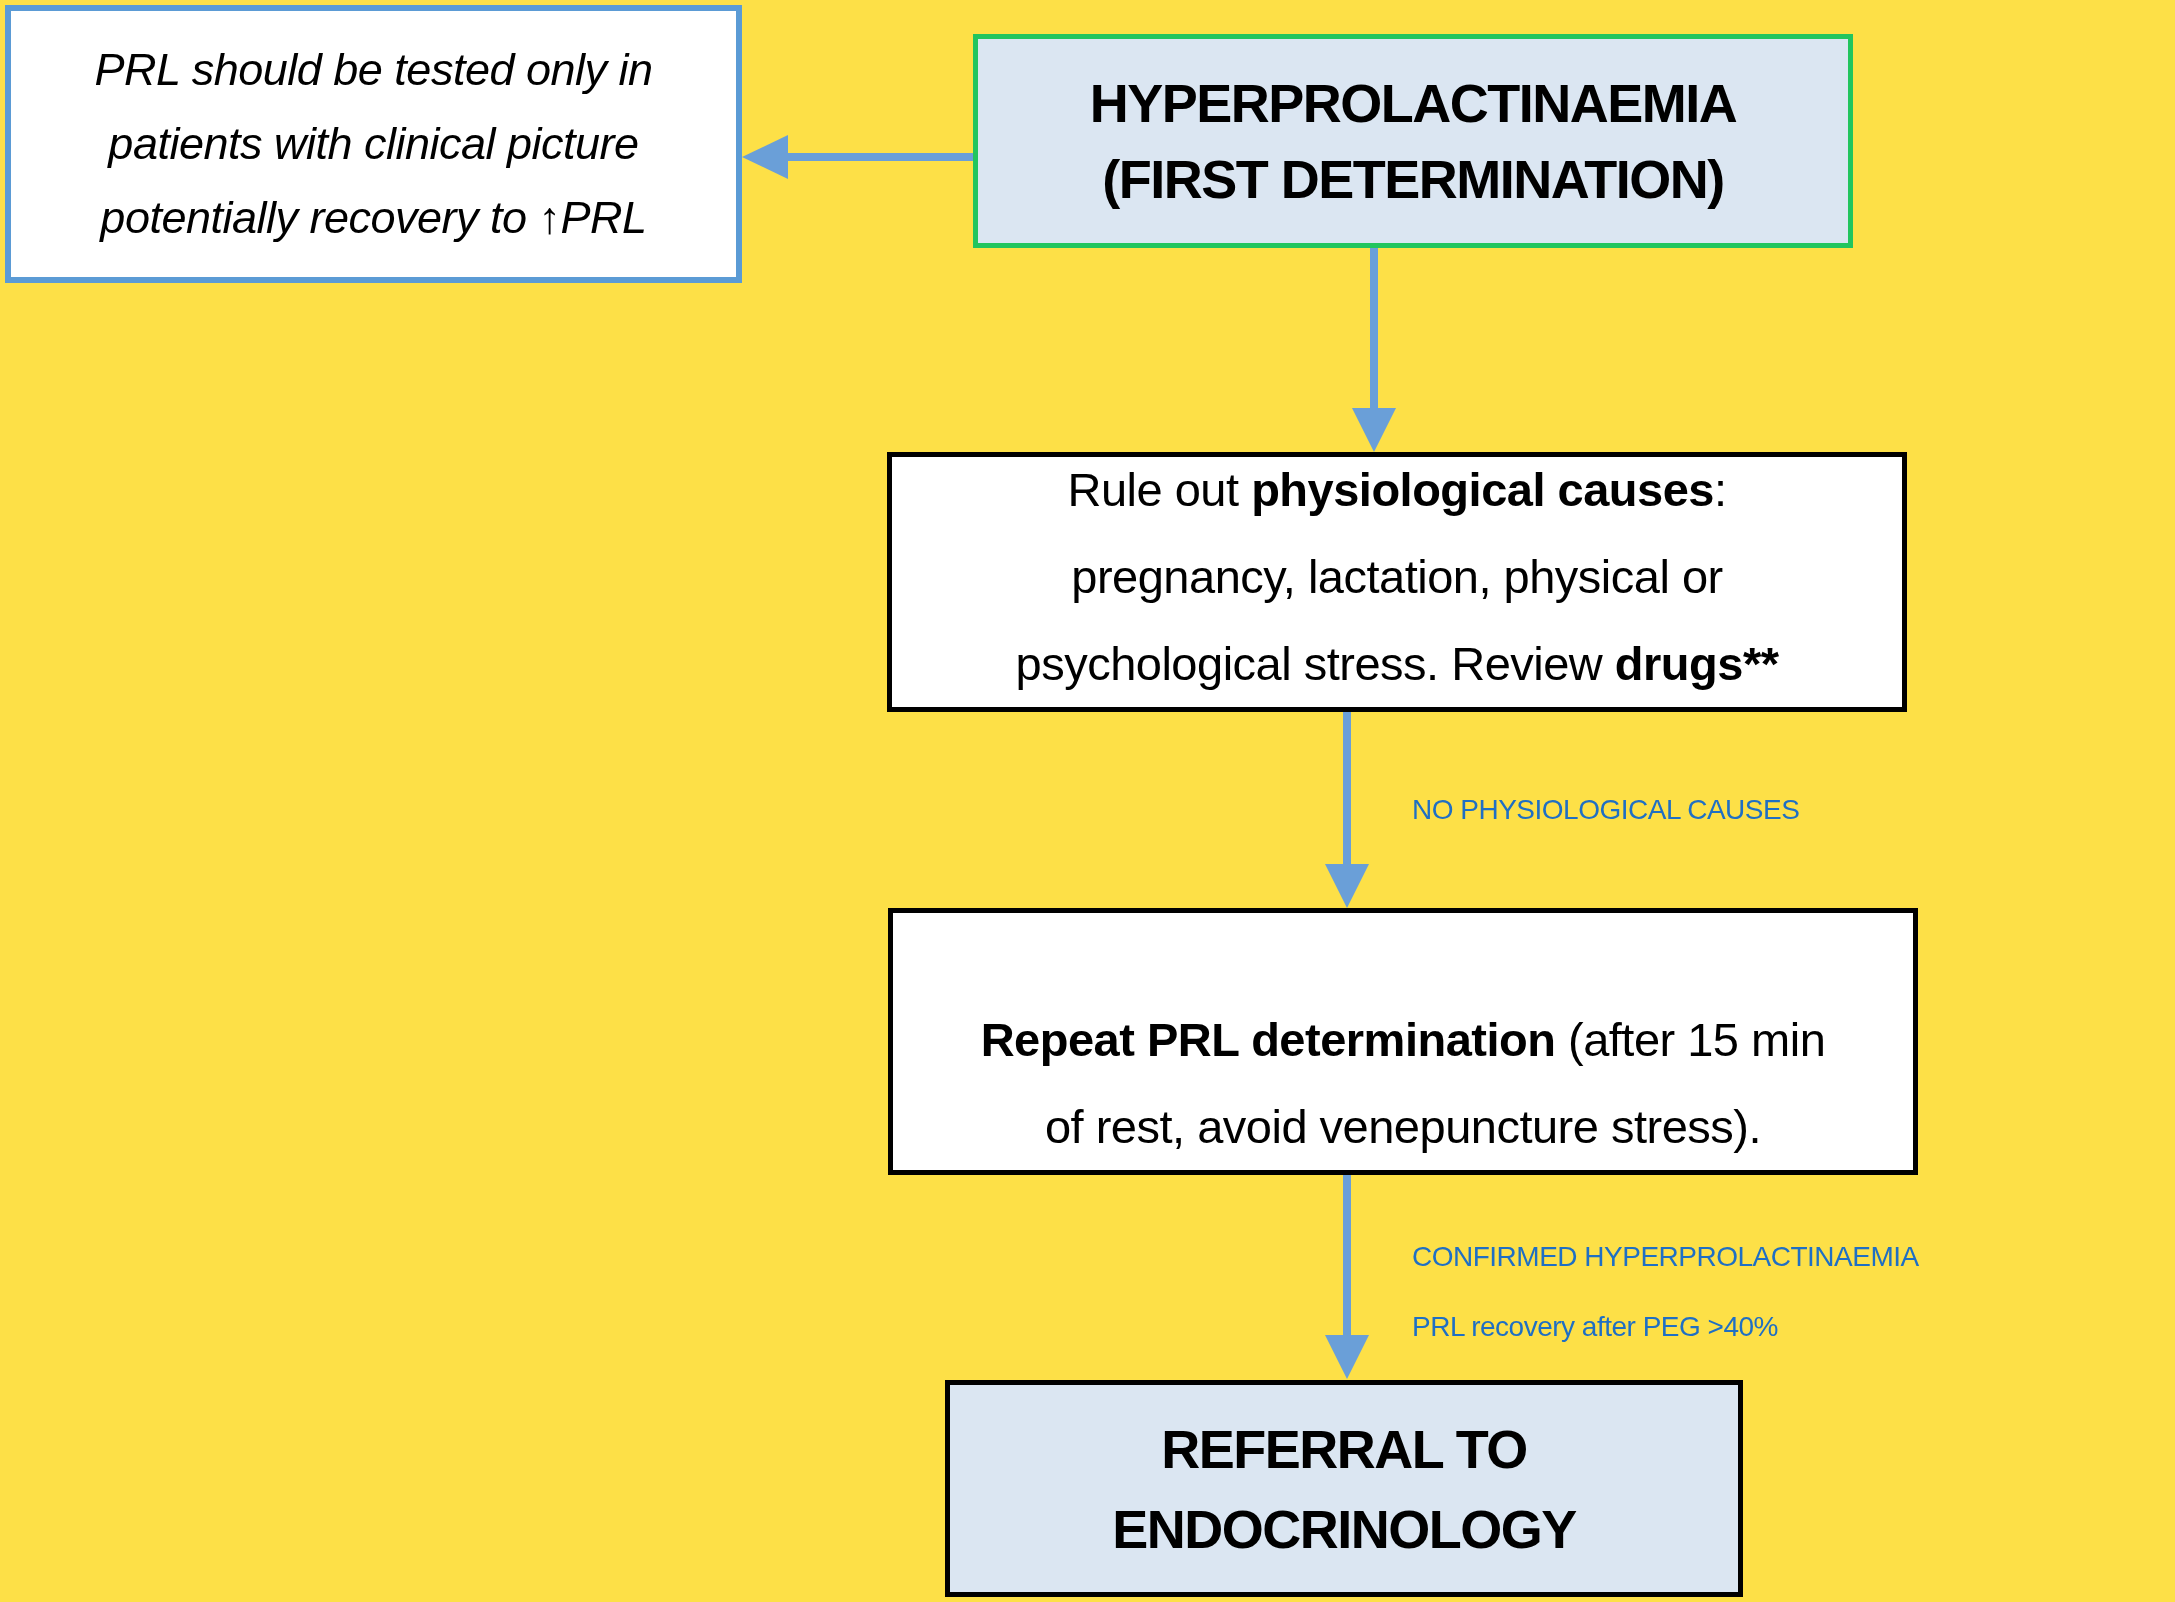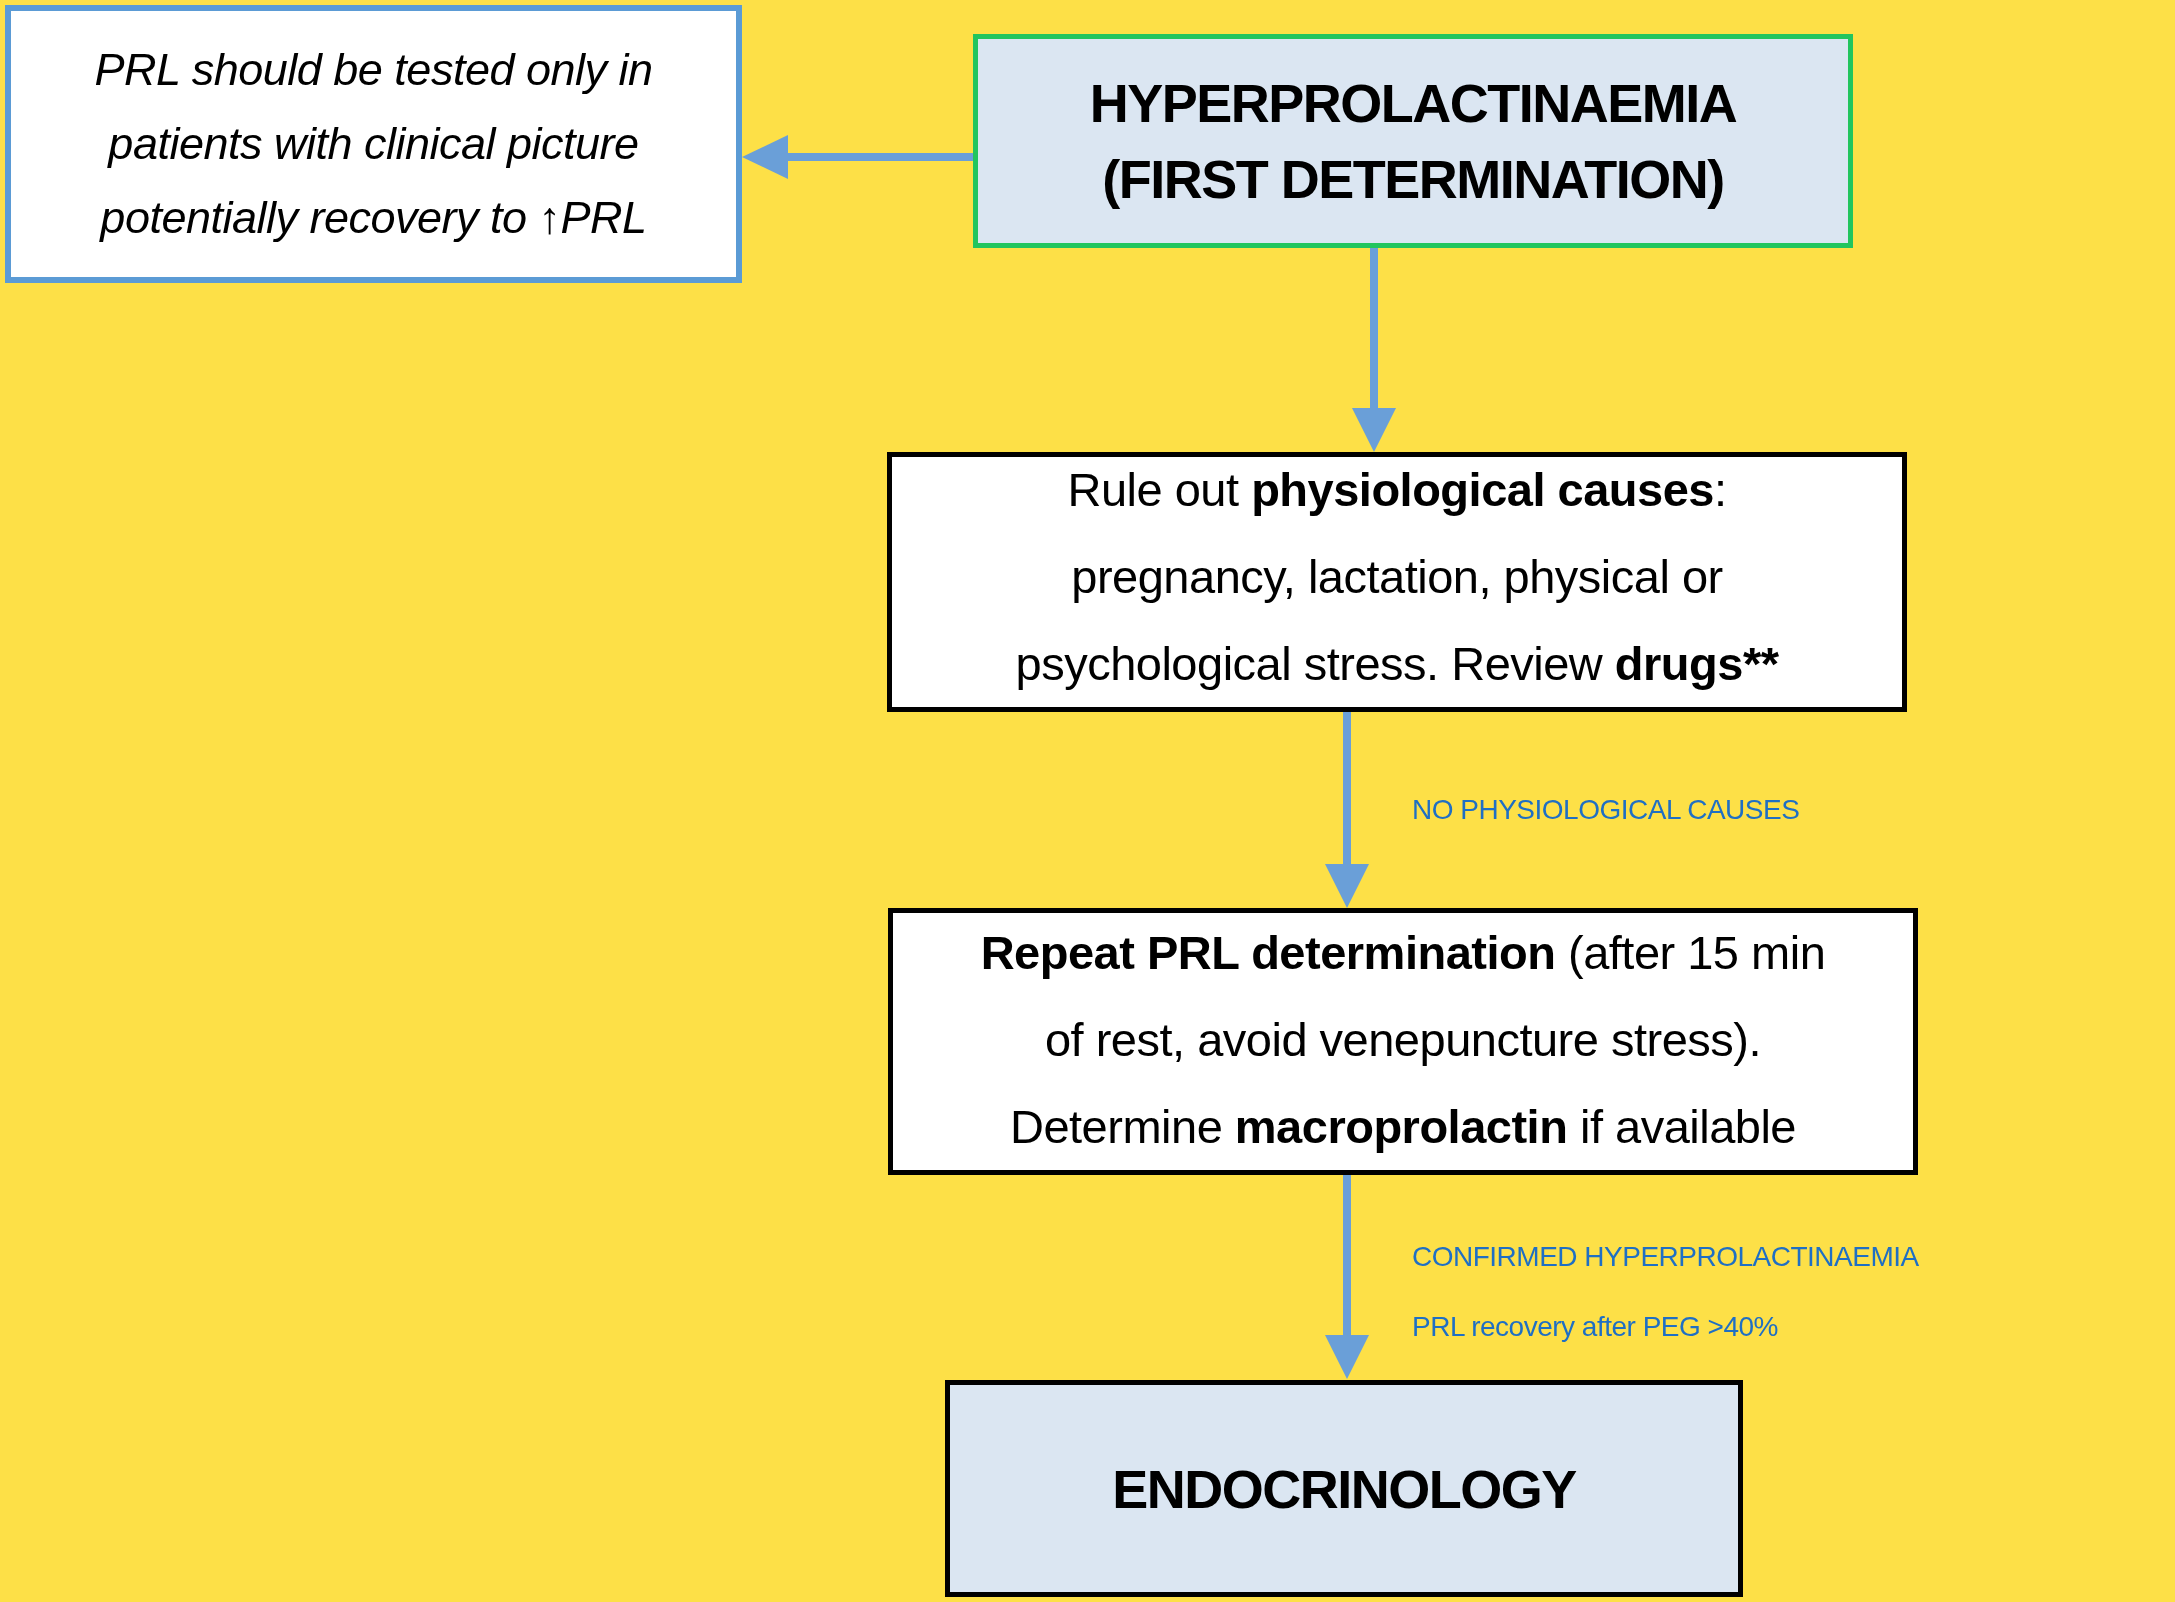--- a/index.html
+++ b/index.html
@@ -117,29 +117,29 @@
 
   <div>
     <div class="shaft" style="left:1343px; top:712px; width:8px; height:152px;"></div>
     <div class="head head-down" style="left:1325px; top:864px; border-width:44px 22px 0 22px;"></div>
   </div>
   <div class="cond-label" style="left:1392px; top:784px;">NO PHYSIOLOGICAL CAUSES</div>
 
   <div class="box process-box repeat-box">
     <div><span class="b">Repeat PRL determination</span><span> (after 15 min</span></div>
     <div>of rest, avoid venepuncture stress).</div>
-    <div><span>Determine </span><span class="b">macroprolactin</span><span> if available</span></div>
   </div>
 
   <div>
     <div class="shaft" style="left:1343px; top:1175px; width:8px; height:160px;"></div>
     <div class="head head-down" style="left:1325px; top:1335px; border-width:44px 22px 0 22px;"></div>
   </div>
   <div class="cond-label cond-two-line" style="left:1392px; top:1222px;">
     <div>CONFIRMED HYPERPROLACTINAEMIA</div>
     <div>PRL recovery after PEG &gt;40%</div>
   </div>
 
   <div class="box end-box">
+    <div>REFERRAL TO</div>
     <div>ENDOCRINOLOGY</div>
   </div>
 
 </div>
 
 </body></html>

